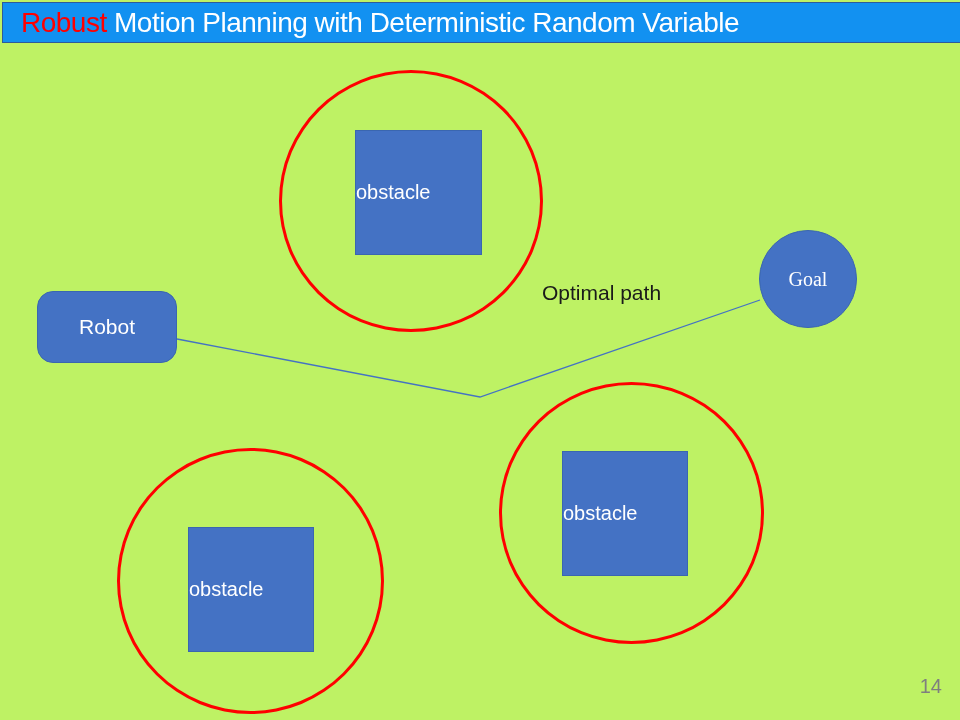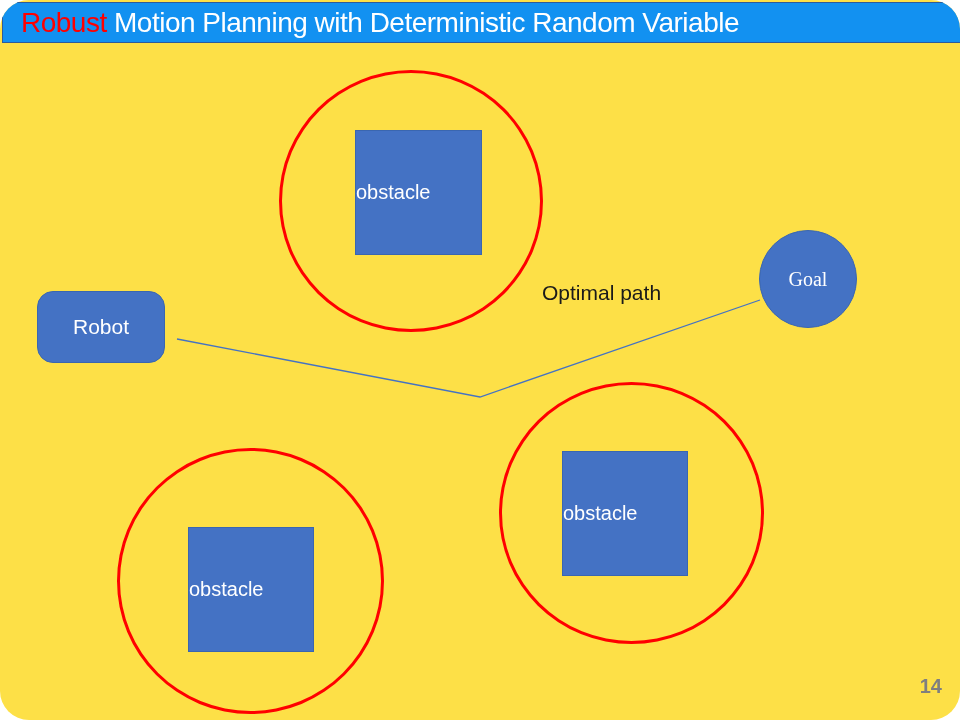--- a/index.html
+++ b/index.html
@@ -4,24 +4,23 @@
 <style>
   html, body {
     margin: 0;
     padding: 0;
     background: #ffffff;
   }
   .slide {
     position: relative;
     width: 960px;
     height: 720px;
-    background: #fde047;
+    background: #bef264;
     overflow: hidden;
     font-family: "Liberation Sans", sans-serif;
-    border-radius: 29px;
   }
 
   
   .title-bar {
     position: absolute;
     left: 2px;
     top: 2px;
     width: 954px;
     height: 39px;
     background: #1291F1;
@@ -60,21 +59,21 @@
     font-size: 20px;
   }
   .sq-top { left: 355px; top: 130px; width: 127px; height: 125px; }
   .sq-bl  { left: 188px; top: 527px; width: 126px; height: 125px; }
   .sq-br  { left: 562px; top: 451px; width: 126px; height: 125px; }
 
   .robot-node {
     position: absolute;
     left: 37px;
     top: 291px;
-    width: 128px;
+    width: 140px;
     height: 72px;
     background: #4472C4;
     border: 1px solid #3A66B0;
     border-radius: 16px;
     box-sizing: border-box;
     display: flex;
     align-items: center;
     justify-content: center;
     color: #FFFFFF;
     font-size: 21px;
@@ -113,21 +112,21 @@
     width: 960px;
     height: 720px;
     pointer-events: none;
   }
 
   .page-number {
     position: absolute;
     right: 18px;
     bottom: 22px;
     font-size: 20px;
-    font-weight: bold;
+    font-weight: normal;
     color: #7F7F7F;
   }
 </style>
 </head>
 <body>
 
 <div class="slide">
 
   <div class="title-bar">
     <span class="title-highlight">Robust</span><span class="title-rest"> Motion Planning with Deterministic Random Variable</span>

